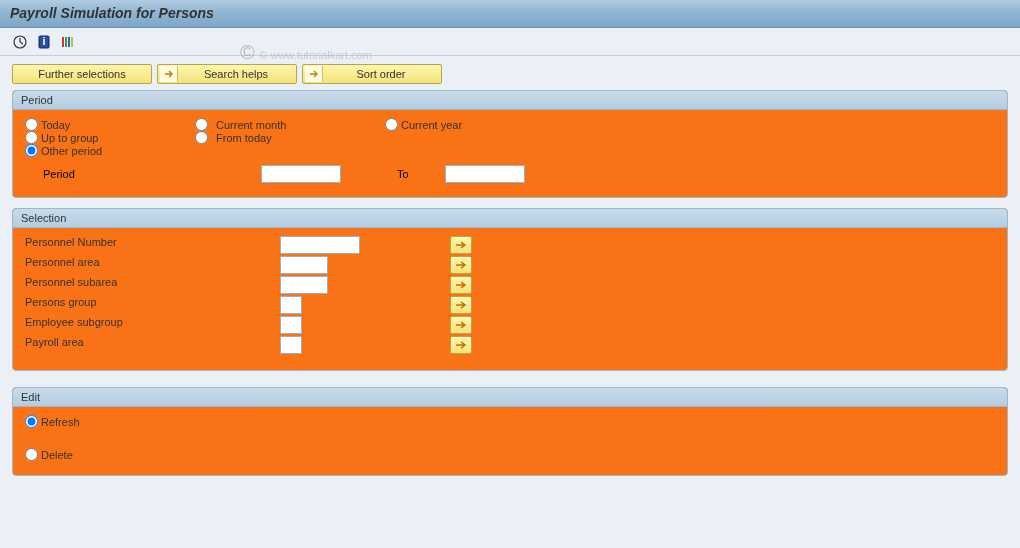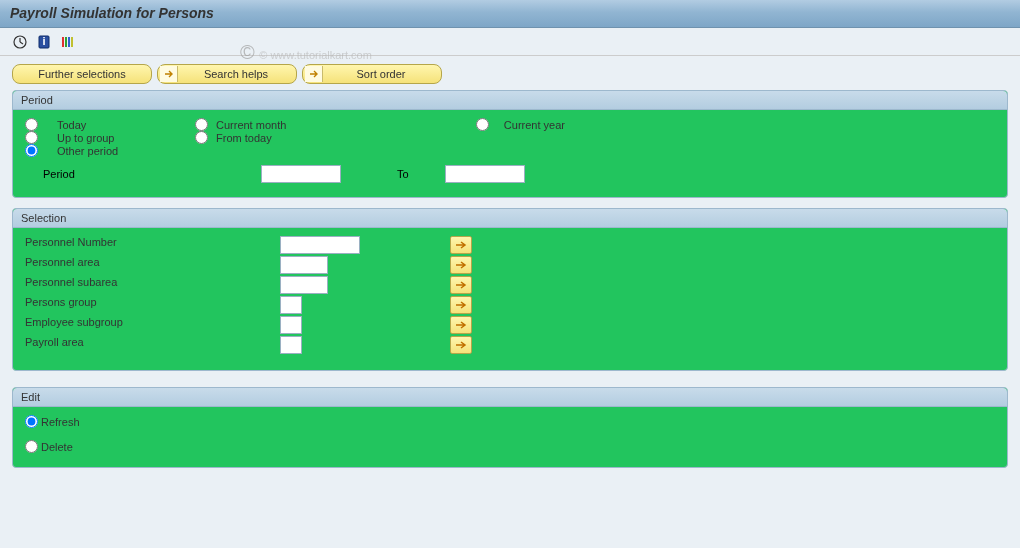--- a/index.html
+++ b/index.html
@@ -47,21 +47,21 @@
       padding: 8px 12px;
     }
     .button-row {
       display: flex;
       gap: 5px;
       margin-bottom: 6px;
     }
     .sap-btn {
       background: linear-gradient(to bottom, #fff6ae, #f5e27a);
       border: 1px solid #b5a64a;
-      border-radius: 8px;
+      border-radius: 2px;
       height: 20px;
       display: flex;
       align-items: center;
       padding: 0 8px;
       cursor: pointer;
       color: #323232;
       min-width: 110px;
       justify-content: center;
       gap: 10px;
       position: relative;
@@ -74,21 +74,21 @@
       bottom: 1px;
       width: 18px;
       background: #fffbe0;
       border-right: 1px solid #c9bb6b;
       display: flex;
       align-items: center;
       justify-content: center;
     }
     .sap-btn.with-arrow { padding-left: 26px; justify-content: center; }
     .groupbox {
-      background: #22c55e;
+      background: #f97316;
       border: 1px solid #9db8cd;
       border-radius: 4px;
       margin-bottom: 10px;
       padding: 0 0 10px 0;
     }
     .groupbox-title {
       background: linear-gradient(to bottom, #c8dbea, #b3cde0);
       border-bottom: 1px solid #9db8cd;
       border-radius: 4px 4px 0 0;
       padding: 3px 8px;
@@ -96,23 +96,23 @@
       color: #333;
     }
     .groupbox-body {
       padding: 8px 12px 4px 12px;
     }
     .radio-row {
       display: flex;
       flex-wrap: wrap;
       row-gap: 6px;
     }
-    .radio-col1 { width: 170px; display: flex; align-items: center; gap: 16px; }
+    .radio-col1 { width: 170px; display: flex; align-items: center; gap: 0; }
     .radio-col2 { width: 190px; display: flex; align-items: center; gap: 5px; }
-    .radio-col3 { width: 180px; display: flex; align-items: center; gap: 12px; justify-content: flex-end; }
+    .radio-col3 { width: 180px; display: flex; align-items: center; gap: 0; }
     .radio-item input[type="radio"] { margin-right: 3px; }
     .period-line {
       display: flex;
       align-items: center;
       gap: 8px;
       margin-top: 8px;
       padding-left: 18px;
     }
     .period-line .plabel { width: 210px; }
     .sap-input {
@@ -325,21 +325,21 @@
           </div>
         </div>
       </div>
   </div>
 
   <div class="spacer"></div>
 
   <div class="groupbox">
     <div class="groupbox-title">Edit</div>
     <div class="groupbox-body">
-      <div class="radio-item" style="margin-bottom:12px;">
+      <div class="radio-item" style="margin-bottom:20px;">
         <input type="radio" name="edit" checked="" style="">
         <label>Refresh</label>
       </div>
       <div class="radio-item">
         <input type="radio" name="edit" style="">
         <label>Delete</label>
       </div>
     </div>
   </div>
 

